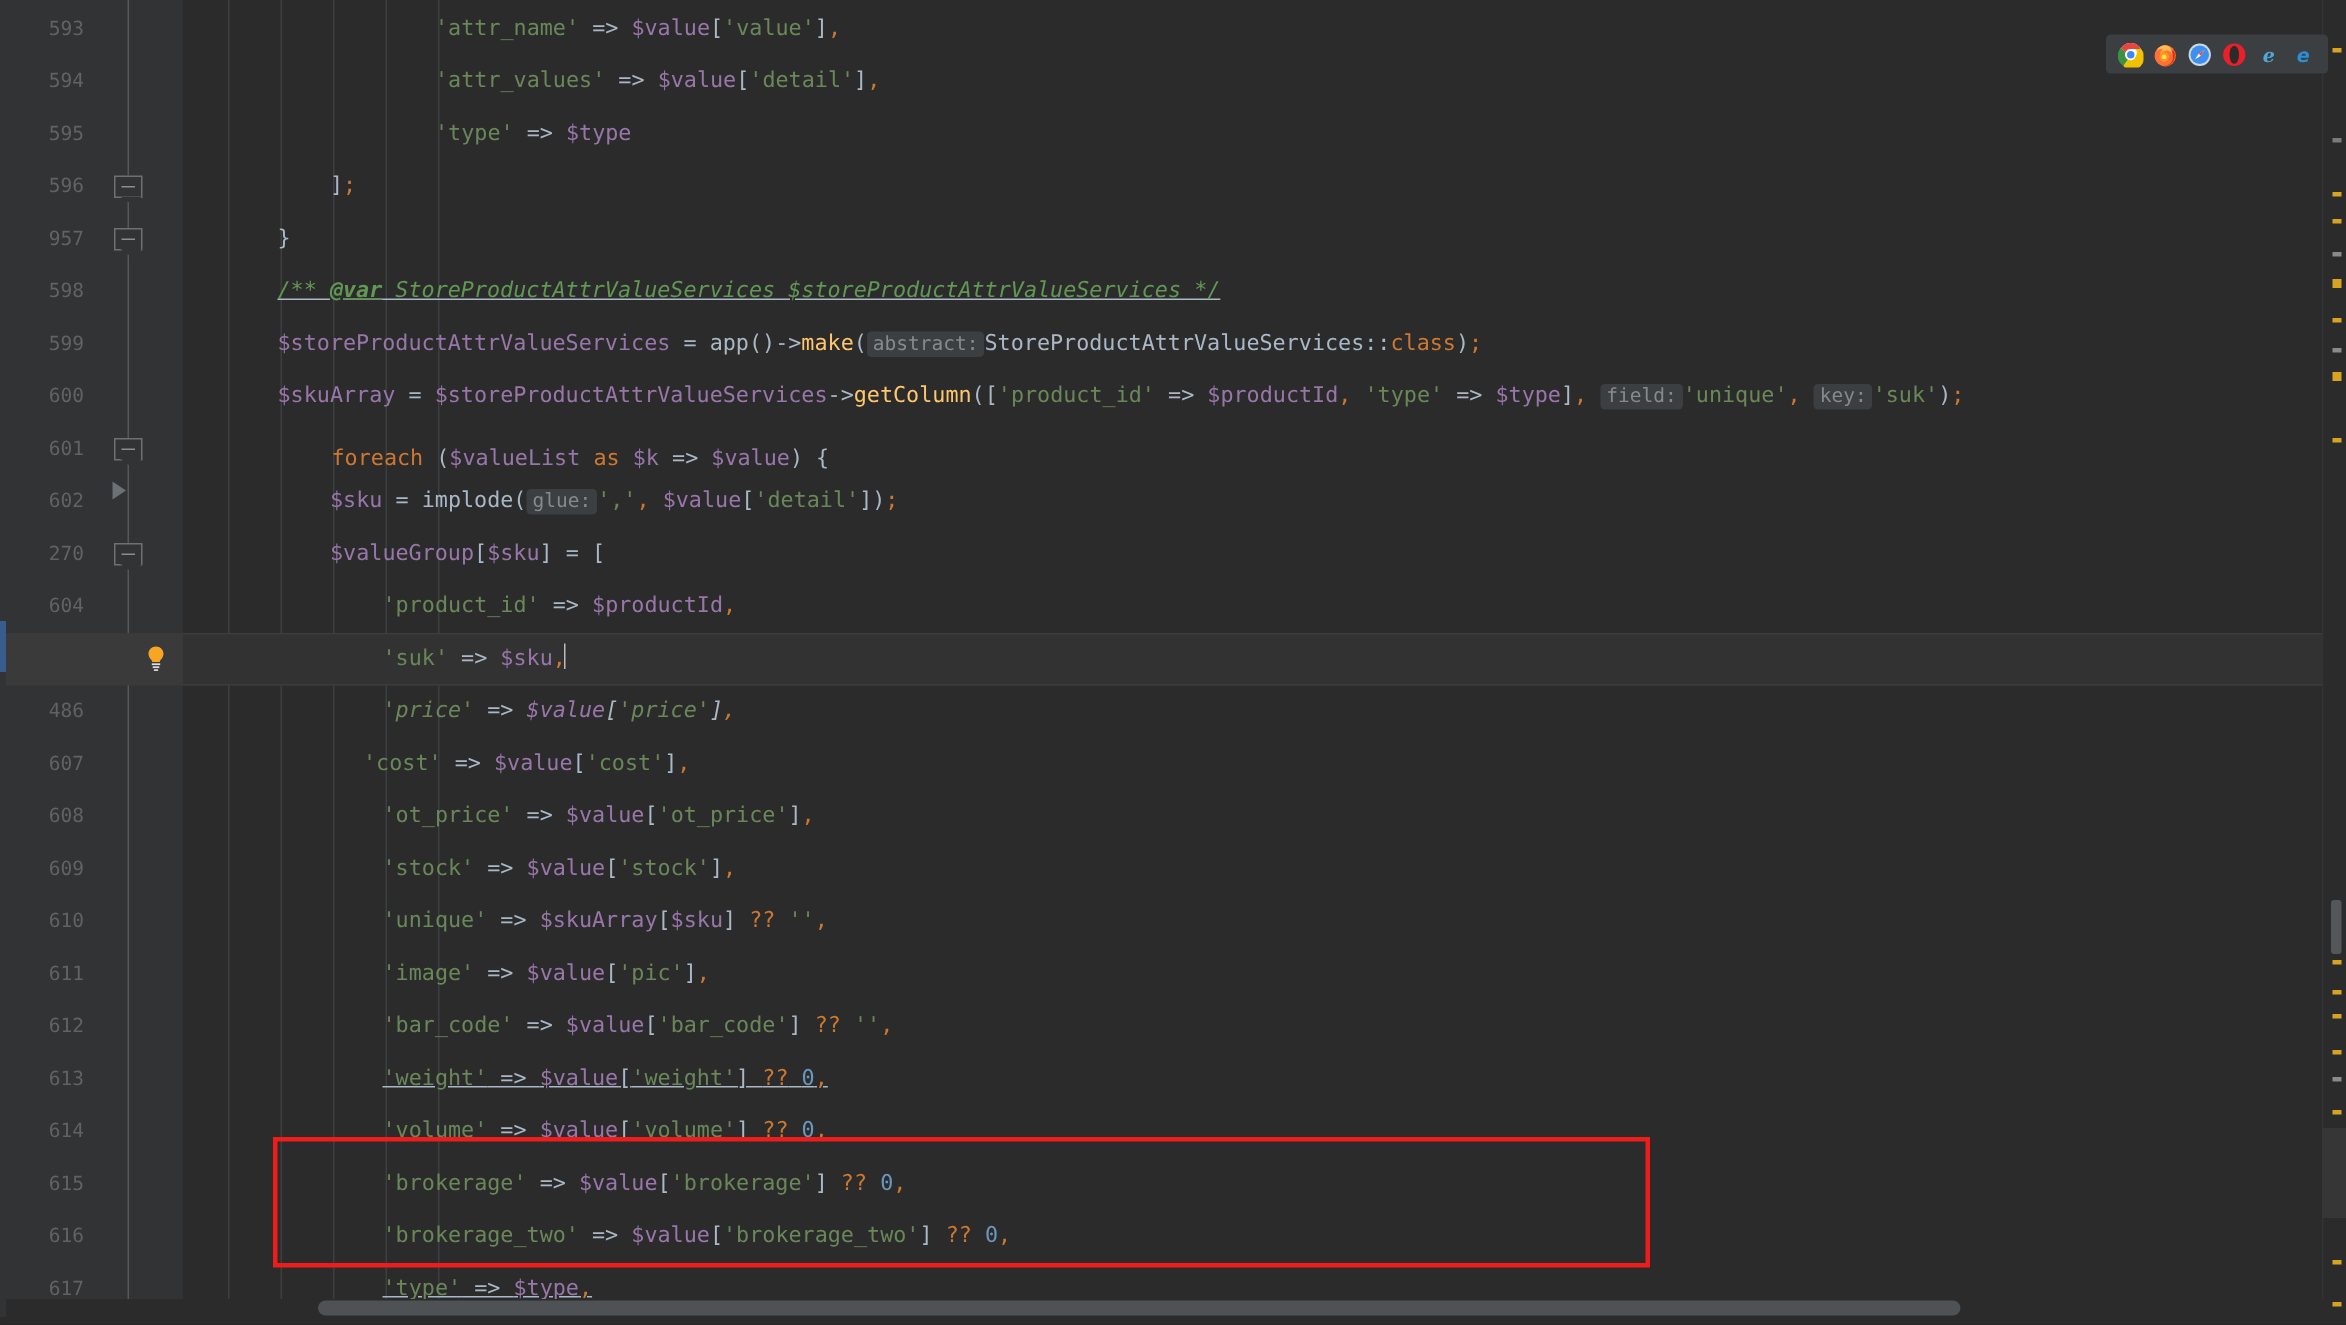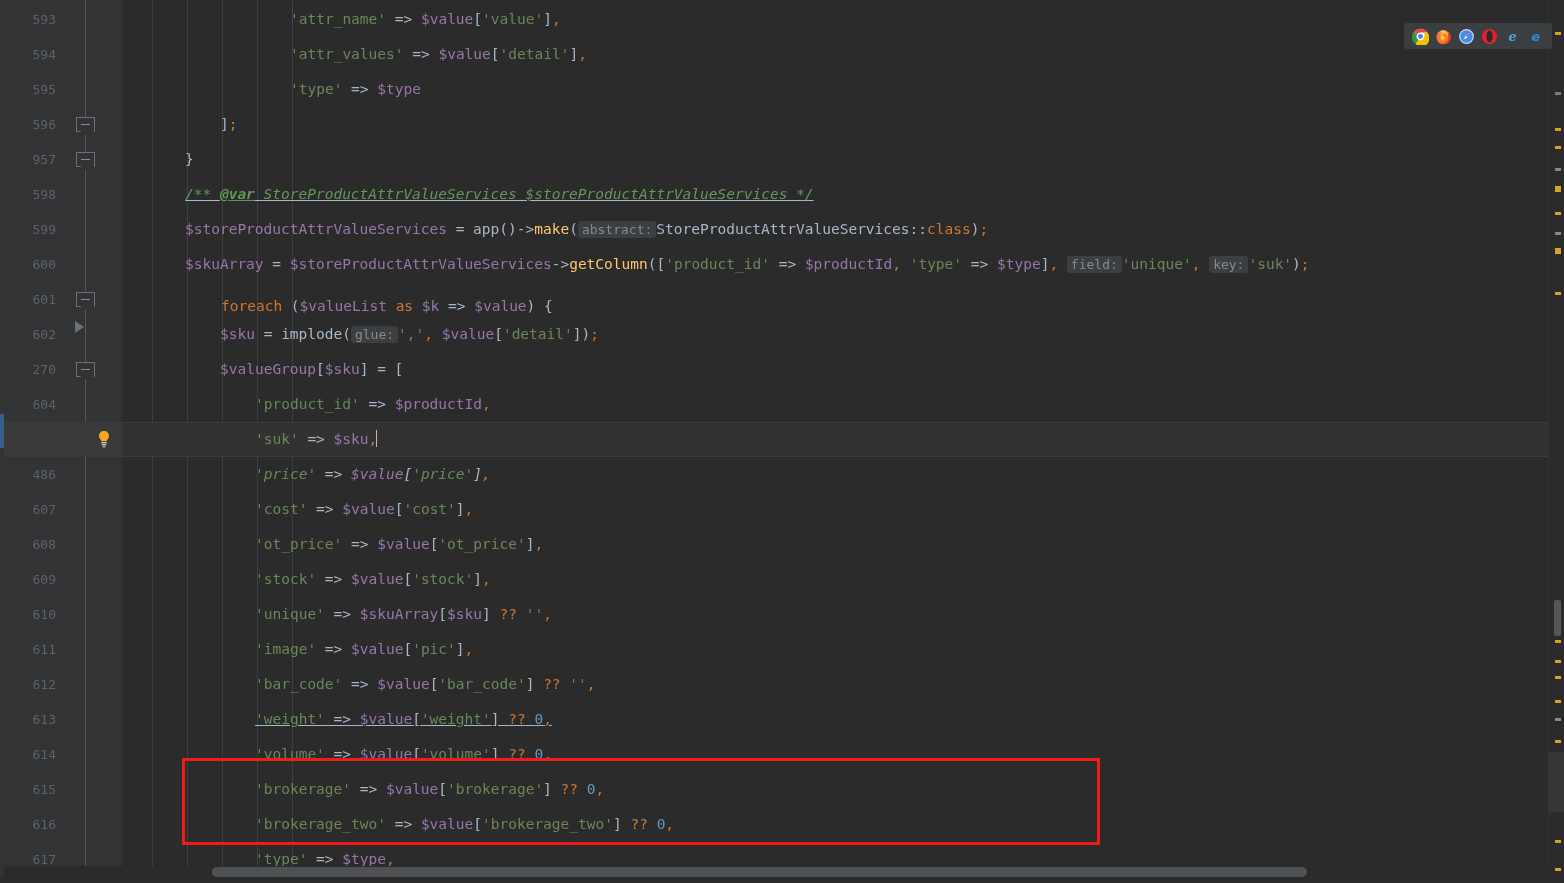--- a/index.html
+++ b/index.html
@@ -311,31 +311,31 @@
         <div class="code-line" style="top: 142px; left: 63px;"><span class="p">}</span></div>
         <div class="code-line" style="top: 177px; left: 63px; text-decoration: underline;"><span class="cm">/** </span><span class="cmtag">@var</span><span class="cm"> StoreProductAttrValueServices $storeProductAttrValueServices */</span></div>
         <div class="code-line" style="top: 212px; left: 63px;"><span class="v">$storeProductAttrValueServices</span><span class="p"> = </span><span class="p">app</span><span class="p">()-&gt;</span><span class="f">make</span><span class="p">(</span><span class="hint">abstract:</span><span class="p">StoreProductAttrValueServices</span><span class="p">::</span><span class="kw">class</span><span class="p">)</span><span class="c">;</span></div>
         <div class="code-line" style="top: 247px; left: 63px;"><span class="v">$skuArray</span><span class="p"> = </span><span class="v">$storeProductAttrValueServices</span><span class="p">-&gt;</span><span class="f">getColumn</span><span class="p">([</span><span class="s">'product_id'</span><span class="p"> =&gt; </span><span class="v">$productId</span><span class="c">, </span><span class="s">'type'</span><span class="p"> =&gt; </span><span class="v">$type</span><span class="p">]</span><span class="c">, </span><span class="hint">field:</span><span class="s">'unique'</span><span class="c">, </span><span class="hint">key:</span><span class="s">'suk'</span><span class="p">)</span><span class="c">;</span></div>
         <div class="code-line" style="top: 289px; left: 63px; margin-left: 36px;"><span class="kw">foreach</span><span class="p"> (</span><span class="v">$valueList</span><span class="p"> </span><span class="kw">as</span><span class="p"> </span><span class="v">$k</span><span class="p"> =&gt; </span><span class="v">$value</span><span class="p">) {</span></div>
         <div class="code-line" style="top: 317px; left: 98px;"><span class="v">$sku</span><span class="p"> = </span><span class="p">implode</span><span class="p">(</span><span class="hint">glue:</span><span class="s">','</span><span class="c">, </span><span class="v">$value</span><span class="p">[</span><span class="s">'detail'</span><span class="p">])</span><span class="c">;</span></div>
         <div class="code-line" style="top: 352px; left: 98px;"><span class="v">$valueGroup</span><span class="p">[</span><span class="v">$sku</span><span class="p">] = [</span></div>
         <div class="code-line" style="top: 387px; left: 133px;"><span class="s">'product_id'</span><span class="p"> =&gt; </span><span class="v">$productId</span><span class="c">,</span></div>
         <div class="code-line" style="top: 422px; left: 133px;"><span class="s">'suk'</span><span class="p"> =&gt; </span><span class="v">$sku</span><span class="c">,</span><span class="caret"></span></div>
         <div class="code-line" style="top: 457px; left: 133px; font-style: italic;"><span class="s">'price'</span><span class="p"> =&gt; </span><span class="v">$value</span><span class="p">[</span><span class="s">'price'</span><span class="p">]</span><span class="c">,</span></div>
-        <div class="code-line" style="top: 492px; left: 133px;"><span class="s">'cost'</span><span class="p"> =&gt; </span><span class="v">$value</span><span class="p">[</span><span class="s">'cost'</span><span class="p">]</span><span class="c">,</span></div>
+        <div class="code-line" style="top: 492px; left: 120px;"><span class="s">'cost'</span><span class="p"> =&gt; </span><span class="v">$value</span><span class="p">[</span><span class="s">'cost'</span><span class="p">]</span><span class="c">,</span></div>
         <div class="code-line" style="top: 527px; left: 133px;"><span class="s">'ot_price'</span><span class="p"> =&gt; </span><span class="v">$value</span><span class="p">[</span><span class="s">'ot_price'</span><span class="p">]</span><span class="c">,</span></div>
         <div class="code-line" style="top: 562px; left: 133px;"><span class="s">'stock'</span><span class="p"> =&gt; </span><span class="v">$value</span><span class="p">[</span><span class="s">'stock'</span><span class="p">]</span><span class="c">,</span></div>
         <div class="code-line" style="top: 597px; left: 133px;"><span class="s">'unique'</span><span class="p"> =&gt; </span><span class="v">$skuArray</span><span class="p">[</span><span class="v">$sku</span><span class="p">] </span><span class="kw">??</span><span class="p"> </span><span class="s">''</span><span class="c">,</span></div>
         <div class="code-line" style="top: 632px; left: 133px;"><span class="s">'image'</span><span class="p"> =&gt; </span><span class="v">$value</span><span class="p">[</span><span class="s">'pic'</span><span class="p">]</span><span class="c">,</span></div>
         <div class="code-line" style="top: 667px; left: 133px;"><span class="s">'bar_code'</span><span class="p"> =&gt; </span><span class="v">$value</span><span class="p">[</span><span class="s">'bar_code'</span><span class="p">] </span><span class="kw">??</span><span class="p"> </span><span class="s">''</span><span class="c">,</span></div>
         <div class="code-line" style="top: 702px; left: 133px; text-decoration: underline;"><span class="s">'weight'</span><span class="p"> =&gt; </span><span class="v">$value</span><span class="p">[</span><span class="s">'weight'</span><span class="p">] </span><span class="kw">??</span><span class="p"> </span><span class="n">0</span><span class="c">,</span></div>
         <div class="code-line" style="top: 737px; left: 133px;"><span class="s">'volume'</span><span class="p"> =&gt; </span><span class="v">$value</span><span class="p">[</span><span class="s">'volume'</span><span class="p">] </span><span class="kw">??</span><span class="p"> </span><span class="n">0</span><span class="c">,</span></div>
         <div class="code-line" style="top: 772px; left: 133px;"><span class="s">'brokerage'</span><span class="p"> =&gt; </span><span class="v">$value</span><span class="p">[</span><span class="s">'brokerage'</span><span class="p">] </span><span class="kw">??</span><span class="p"> </span><span class="n">0</span><span class="c">,</span></div>
         <div class="code-line" style="top: 807px; left: 133px;"><span class="s">'brokerage_two'</span><span class="p"> =&gt; </span><span class="v">$value</span><span class="p">[</span><span class="s">'brokerage_two'</span><span class="p">] </span><span class="kw">??</span><span class="p"> </span><span class="n">0</span><span class="c">,</span></div>
-        <div class="code-line" style="top: 842px; left: 133px;"><span class="s">'type'</span><span class="p"> =&gt; </span><span class="v">$type</span><span class="c">,</span></div>
+        <div class="code-line" style="top: 842px; left: 133px; text-decoration: underline;"><span class="s">'type'</span><span class="p"> =&gt; </span><span class="v">$type</span><span class="c">,</span></div>
       </div>
   </div>
 
   <div class="annot-rect" id="annot" style="left: 182px; top: 758px; width: 918px; height: 87px; border-color: rgb(239, 28, 28);"></div>
 
   <div class="browser-bar">
     <span class="bicon" title="Chrome">
       <svg viewBox="0 0 48 48" width="17" height="17">
         <circle cx="24" cy="24" r="22" fill="#ffffff"></circle>
         <path d="M24 2a22 22 0 0 1 19.1 11H24a11 11 0 0 0-9.9 6.3L5.6 11A22 22 0 0 1 24 2z" fill="#e8453c"></path>

